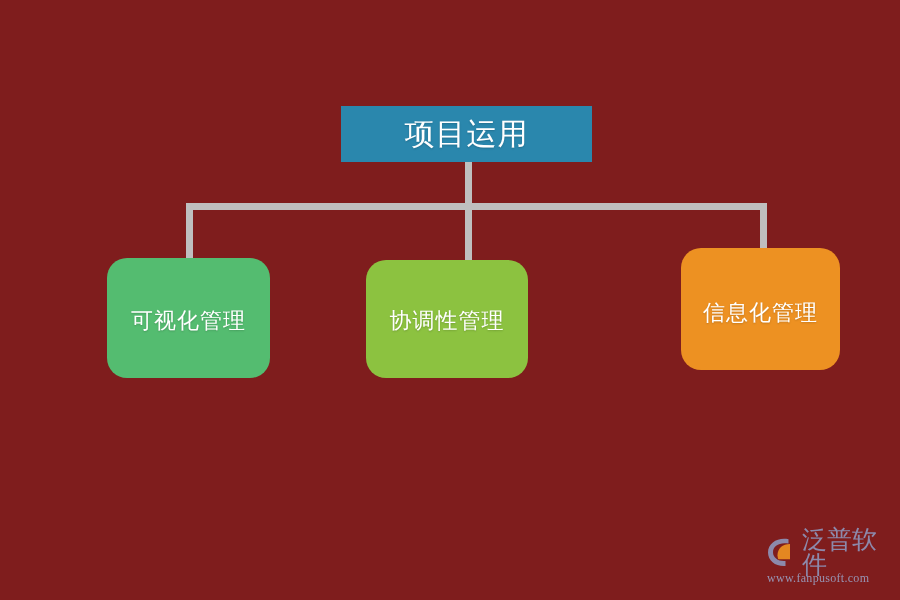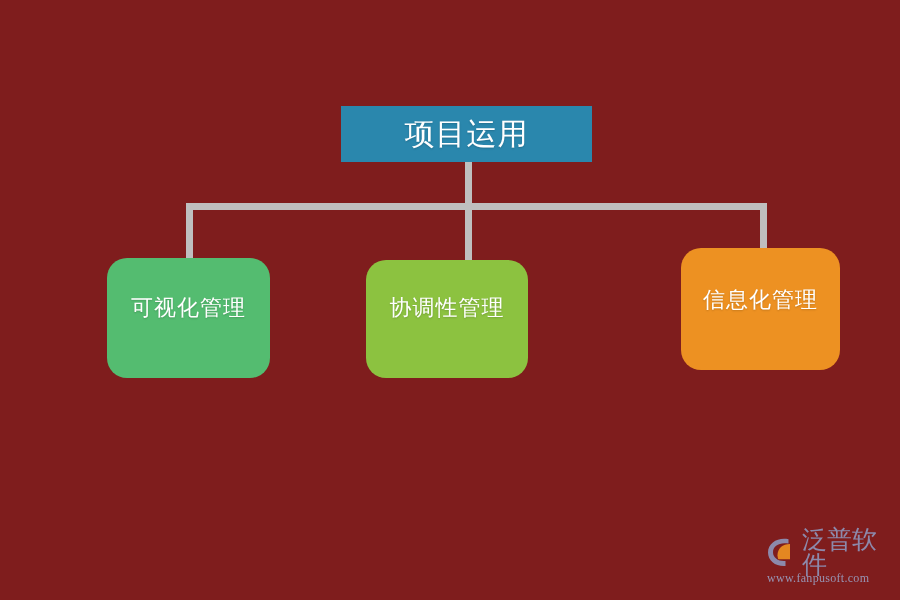--- a/index.html
+++ b/index.html
@@ -82,21 +82,21 @@
     width: 251px;
     height: 56px;
     font-size: 30px;
     border-radius: 0;
   }
 
   .node-child {
     border-radius: 20px;
     font-size: 22px;
     align-items: flex-end;
-    padding-bottom: 55px;
+    padding-bottom: 42px;
   }
 
   .node-child-1 {
     left: 107px;
     top: 258px;
     width: 163px;
     height: 120px;
   }
   .node-child-2 {
     left: 366px;

